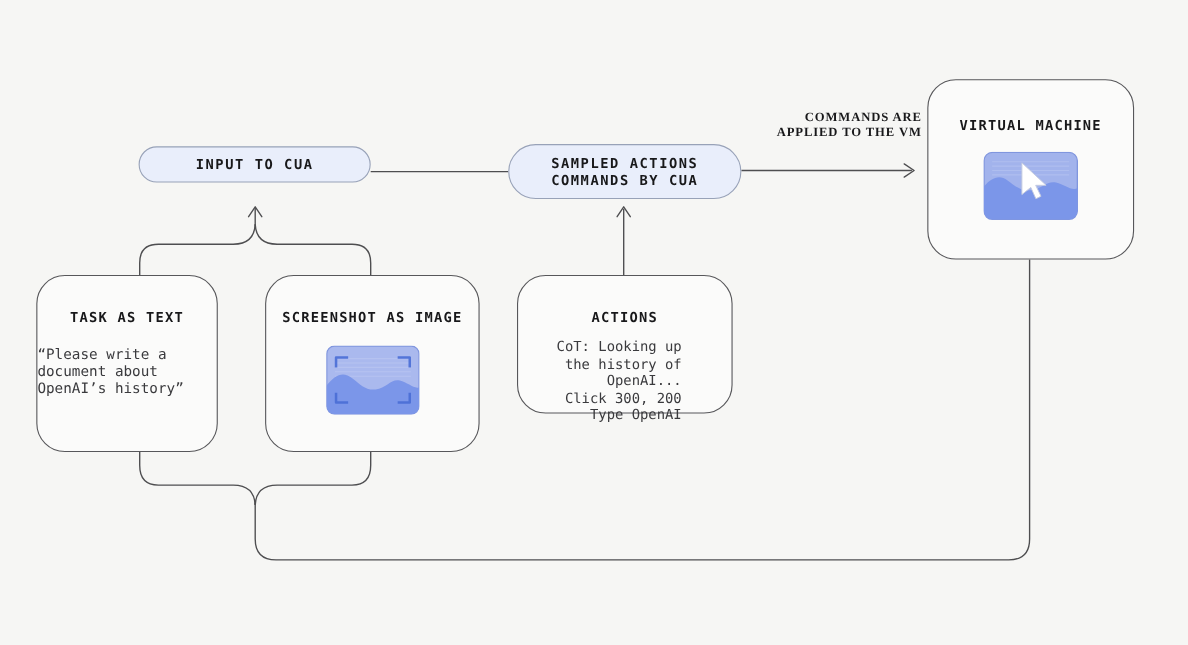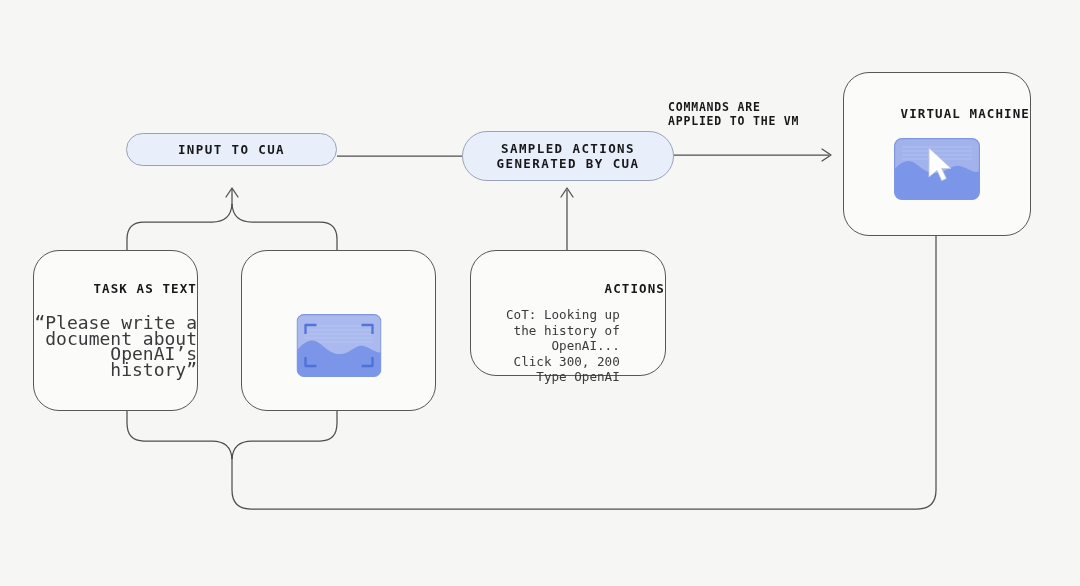--- a/index.html
+++ b/index.html
@@ -18,36 +18,36 @@
   .wire{stroke:var(--line);stroke-width:1.25;fill:none;}
   .head{stroke:var(--line);stroke-width:1.25;fill:none;stroke-linecap:round;stroke-linejoin:round;}
 
   .pill{position:absolute;background:var(--pill_fill);border:1.4px solid var(--pill_border);
         border-radius:26px;display:flex;align-items:center;justify-content:center;
         font-weight:700;font-size:12.5px;letter-spacing:1.4px;color:var(--title_text);
         text-align:center;white-space:pre-line;line-height:15px;}
   .pill-input{left:126px;top:133px;width:211px;height:33px;}
   .pill-sampled{left:462px;top:131px;width:212px;height:50px;}
 
-  .free-label{position:absolute;left:668px;top:100px;width:170px;text-align:left;
+  .free-label{position:absolute;left:668px;top:100px;width:170px;text-align:right;
         font-weight:700;font-size:11.5px;letter-spacing:0.8px;color:var(--title_text);
-        white-space:pre-line;line-height:14px;}
+        white-space:pre-line;line-height:14px;font-family:Liberation Serif, serif;}
 
   .box{position:absolute;background:var(--box_fill);border:1.3px solid var(--box_border);
        border-radius:26px;}
   .box-vm{left:843px;top:72px;width:188px;height:164px;}
   .box-task{left:33px;top:250px;width:165px;height:161px;}
   .box-shot{left:241px;top:250px;width:195px;height:161px;}
   .box-actions{left:470px;top:250px;width:196px;height:126px;}
 
-  .box-title{position:absolute;top:30px;left:0;width:100%;text-align:right;
+  .box-title{position:absolute;top:30px;left:0;width:100%;text-align:center;
        font-weight:700;font-size:12.5px;letter-spacing:1.1px;color:var(--title_text);}
   .box-vm .box-title{top:33px;}
-  .body-center{position:absolute;top:64px;left:0;width:100%;text-align:right;
-       font-size:18px;color:var(--body_text);white-space:pre-line;line-height:15.6px;}
+  .body-center{position:absolute;top:64px;left:0;width:100%;text-align:left;
+       font-size:13px;color:var(--body_text);white-space:pre-line;line-height:15.6px;}
   .body-left{position:absolute;top:56px;left:35px;text-align:right;
        font-size:12.6px;color:var(--body_text);white-space:pre-line;line-height:15.5px;}
 
   .thumb{position:absolute;left:50%;transform:translateX(-50%);}
   .box-shot .thumb{top:63px;}
   .box-vm .thumb{top:65px;}
 </style>
 </head>
 <body>
 
@@ -68,21 +68,21 @@
     <path class="wire" d="M567,250 V190"></path>
     <path class="head" d="M561,197 L567,188 L573,197"></path>
 
     <path class="wire" d="M127,411 L127,423 Q127,441 144,441 L212,441 Q231,441 232,459"></path>
     <path class="wire" d="M337,411 L337,423 Q337,441 320,441 L252,441 Q233,441 232,459"></path>
     <path class="wire" d="M232,457 L232,490 Q232,509 251,509 L917,509 Q936,509 936,490 L936,236"></path>
   </svg>
 
   <div class="pill pill-input">INPUT TO CUA</div>
   <div class="pill pill-sampled">SAMPLED ACTIONS
-GENERATED BY CUA</div>
+COMMANDS BY CUA</div>
 
   <div class="free-label">COMMANDS ARE
 APPLIED TO THE VM</div>
 
   <div class="box box-vm">
     <div class="box-title">VIRTUAL MACHINE</div>
     <svg class="thumb" width="86" height="62" viewBox="0 0 86 62" role="img" aria-label="vm-screen-thumbnail-with-cursor">
       <defs>
           <clipPath id="vmclip">
             <rect x="0.6" y="0.6" width="84.8" height="60.8" rx="7.5"></rect>
@@ -105,20 +105,21 @@
   </div>
 
   <div class="box box-task">
     <div class="box-title">TASK AS TEXT</div>
     <div class="body-center">“Please write a
 document about
 OpenAI’s history”</div>
   </div>
 
   <div class="box box-shot">
+    <div class="box-title">SCREENSHOT AS IMAGE</div>
     <svg class="thumb" width="85" height="63" viewBox="0 0 85 63" role="img" aria-label="screenshot-thumbnail-with-crop-marks">
       <defs>
           <clipPath id="shotclip">
             <rect x="0.6" y="0.6" width="83.8" height="61.8" rx="7"></rect>
           </clipPath>
         </defs>
       <rect x="0.6" y="0.6" width="83.8" height="61.8" rx="7" fill="var(--thumb_bg)" stroke="var(--thumb_border)" stroke-width="1.1"></rect>
       <g clip-path="url(#shotclip)">
         <g stroke="#bbc7f2" stroke-width="1" opacity="0.7">
           <line x1="8" y1="12" x2="77" y2="12"></line>

